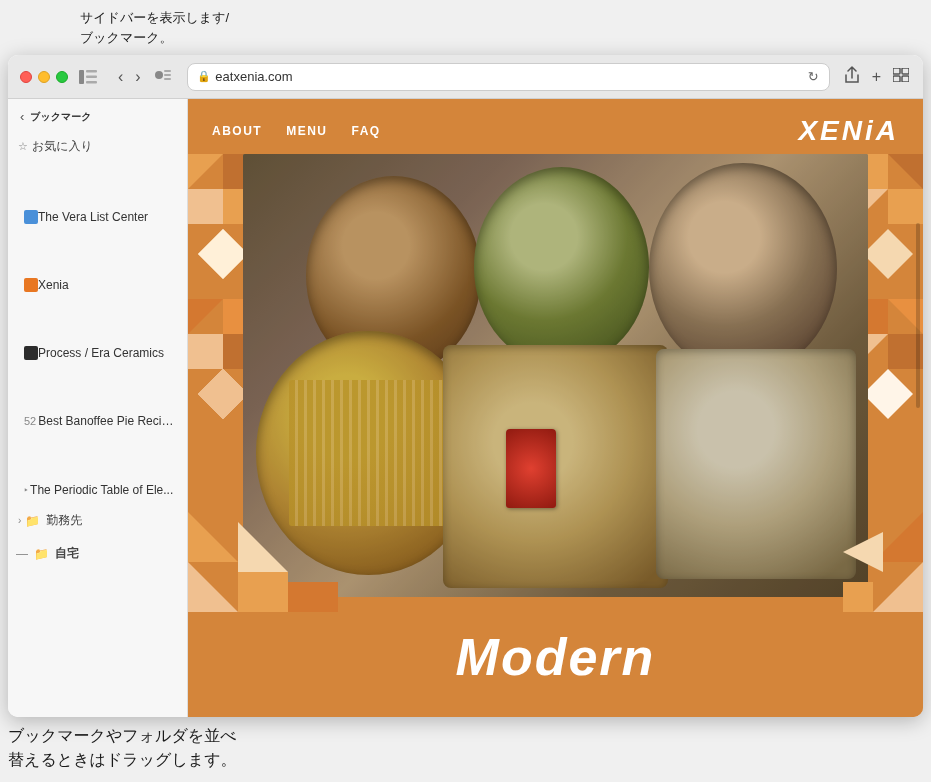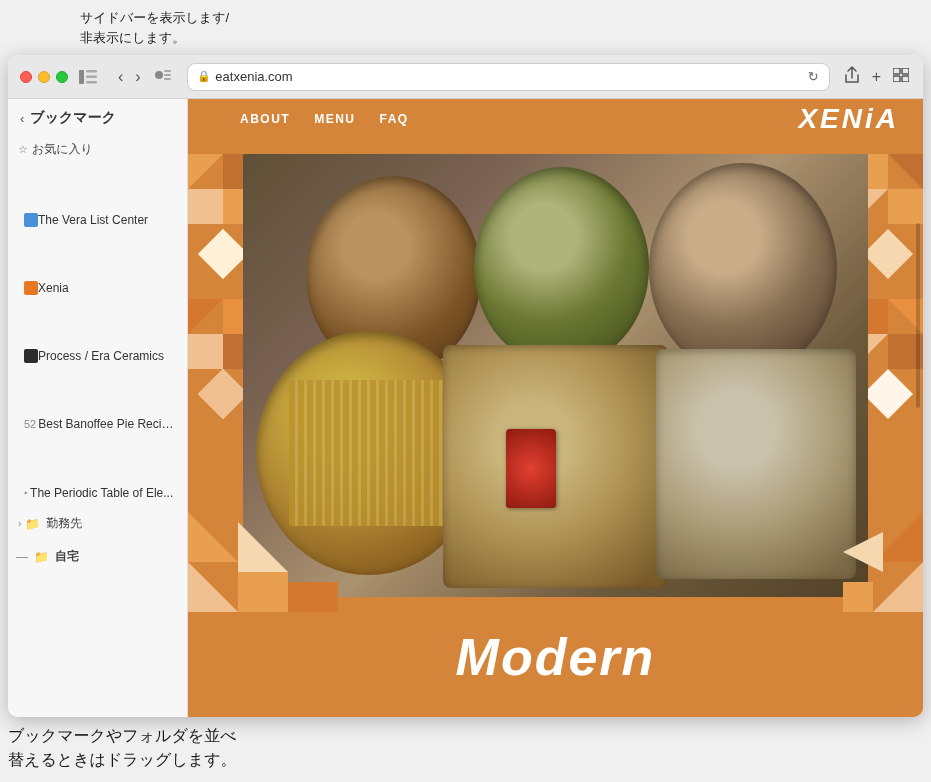--- a/index.html
+++ b/index.html
@@ -189,21 +189,21 @@
     .sidebar-back-btn {
       background: none;
       border: none;
       font-size: 13px;
       color: #555;
       cursor: pointer;
       padding: 0;
     }
 
     .sidebar-title {
-      font-size: 14px;
+      font-size: 10px;
       font-weight: 600;
       color: #333;
     }
 
     .sidebar-section {
       padding: 4px 0;
     }
 
     .sidebar-section-header {
       padding: 4px 10px;
@@ -268,26 +268,25 @@
       position: relative;
       overflow: hidden;
     }
 
     
     .xenia-nav {
       position: absolute;
       top: 0;
       left: 0;
       right: 0;
-      padding: 4px 24px;
+      padding: 16px 24px;
       display: flex;
       align-items: center;
       justify-content: space-between;
       z-index: 10;
-      margin-left: 28px;
     }
 
     .xenia-nav-links {
       display: flex;
       gap: 24px;
     }
 
     .xenia-nav-link {
       color: #fff;
       font-size: 12px;
@@ -354,21 +353,21 @@
       height: 30%;
       background: rgba(0,0,0,0.2);
       border-radius: 2px;
     }
   </style>
 </head>
 <body>
 
 <div class="tooltip-top">
   <span style="white-space: pre-line;">サイドバーを表示します/
-非表示にします。</span>
+ブックマーク。</span>
 </div>
 
 <div class="browser-window">
 
   <div class="title-bar">
     <div class="traffic-lights">
       <div class="traffic-light tl-red"></div>
       <div class="traffic-light tl-yellow"></div>
       <div class="traffic-light tl-green"></div>
     </div>

